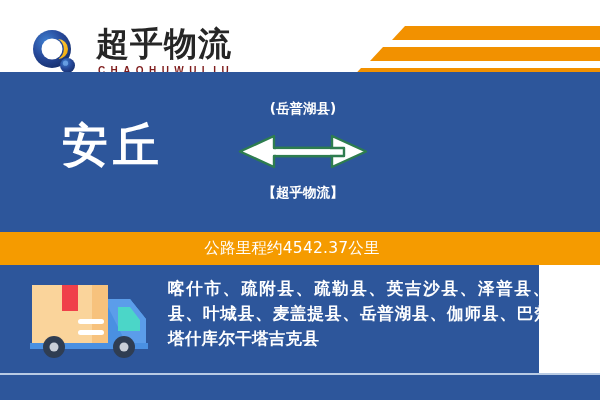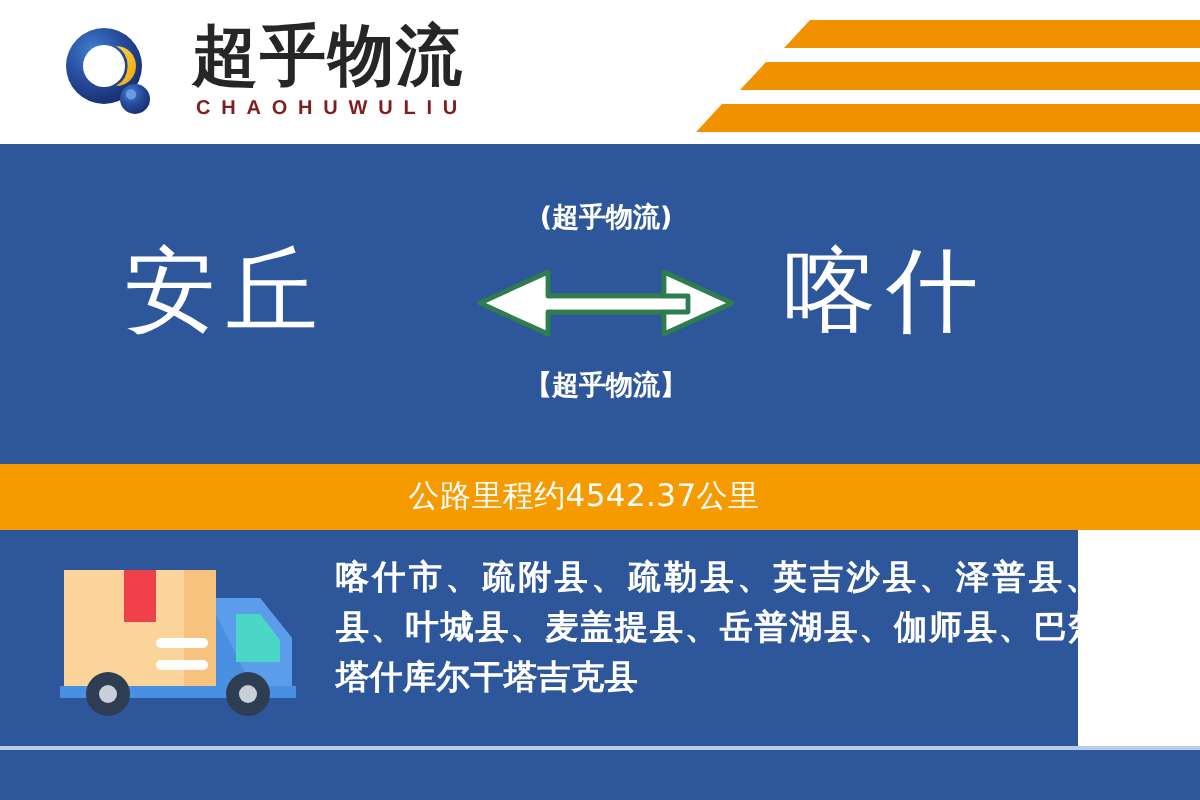--- a/index.html
+++ b/index.html
@@ -14,21 +14,21 @@
     position: relative;
     width: 600px;
     height: 400px;
     overflow: hidden;
     background: #ffffff;
   }
 
   
   .header {
     position: absolute;
-    left: 0; top: 0;
+    left: 0; top: 16px;
     width: 600px; height: 72px;
     background: #ffffff;
     overflow: hidden;
   }
   .logo-mark {
     position: absolute;
     left: 30px; top: 12px;
     width: 50px; height: 50px;
   }
   .brand-cn {
@@ -72,21 +72,21 @@
     position: absolute;
     left: 0; top: 72px;
     width: 600px; height: 160px;
     background: #2D569B;
   }
   .city {
     position: absolute;
     top: 46px;
     font-family: "DejaVu Sans", "Liberation Sans", sans-serif;
     font-size: 46px;
-    font-weight: normal;
+    font-weight: bold;
     color: #ffffff;
     letter-spacing: 5px;
     line-height: 54px;
     white-space: nowrap;
   }
   .city.origin { left: 62px; }
   .city.dest   { left: 392px; }
 
   .arrow-group {
     position: absolute;
@@ -216,37 +216,36 @@
       <div class="stripe s2"></div>
       <div class="stripe s3"></div>
     </div>
   </div>
 
   <div class="route">
 
     <div class="city origin">安丘</div>
 
     <div class="arrow-group">
-      <div class="arrow-note-top">(超乎物流)</div>
+      <div class="arrow-note-top">(岳普湖县)</div>
 
       <div class="arrow-svg">
         <svg width="142" height="50" viewBox="0 0 142 50">
 
           <path d="M30 22 L100 22 L100 10 L134 25.5 L100 41 L100 30 L30 30 Z" fill="#FFFFFF" stroke="#2E7D4F" stroke-width="2.4" stroke-linejoin="round"></path>
 
           <path d="M112 30 L42 30 L42 41 L8 25.5 L42 10 L42 22 L112 22 Z" fill="#FFFFFF" stroke="#2E7D4F" stroke-width="2.4" stroke-linejoin="round"></path>
 
           <rect x="44" y="23.4" width="54" height="5.2" fill="#FFFFFF"></rect>
         </svg>
       </div>
 
       <div class="arrow-note-bottom">【超乎物流】</div>
     </div>
 
-    <div class="city dest">喀什</div>
   </div>
 
   <div class="infobar">
     <span class="infobar-text">公路里程约4542.37公里</span>
     <span class="infobar-gap"></span>
   </div>
 
   <div class="coverage">
 
     <div class="truck">

